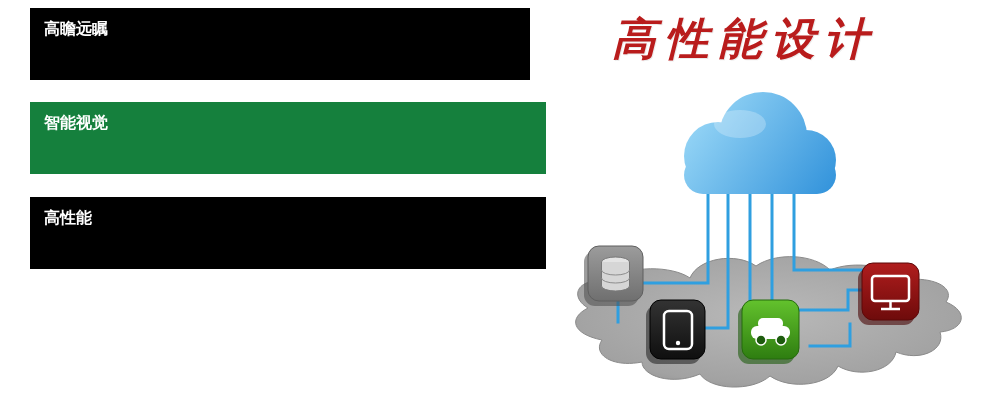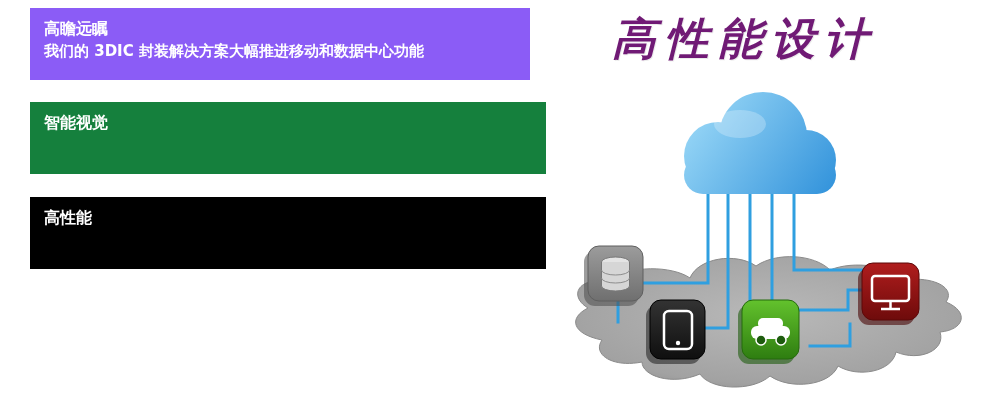--- a/index.html
+++ b/index.html
@@ -22,34 +22,33 @@
     font-family:"DejaVu Serif", serif;
     font-style:italic;font-weight:bold;
     font-size:44px;letter-spacing:9px;white-space:nowrap;
     text-shadow:1px 1px 0 rgba(0,0,0,0.08);
   }
   .scene{position:absolute;left:548px;top:78px;width:448px;height:322px;}
 </style>
 </head>
 <body>
 
-<div class="banner" id="banner-vision" style="background-color: #8b5cf6;">
+<div class="banner" id="banner-vision" style="background-color: #000000;">
   <div class="banner-title">高瞻远瞩</div>
-  <div class="banner-sub">我们的 3DIC 封装解决方案大幅推进移动和数据中心功能</div>
 </div>
 
 <div class="banner" id="banner-smart" style="background-color: #15803d;">
   <div class="banner-title">智能视觉</div>
 </div>
 
 <div class="banner" id="banner-perf" style="background-color: #000000;">
   <div class="banner-title">高性能</div>
 </div>
 
-<div class="headline" style="color: #701a75;">高性能设计</div>
+<div class="headline" style="color: #b91c1c;">高性能设计</div>
 
 <div class="scene">
 <svg width="448" height="322" viewBox="0 0 448 322" xmlns="http://www.w3.org/2000/svg">
   <defs>
     <linearGradient id="cloudGrad" gradientUnits="userSpaceOnUse" x1="150" y1="20" x2="290" y2="120">
       <stop offset="0" stop-color="#9ad8f7"></stop>
       <stop offset="1" stop-color="#2e90da"></stop>
     </linearGradient>
     <radialGradient id="groundGrad" cx="0.5" cy="0.45" r="0.65">
       <stop offset="0" stop-color="#b9b9b9"></stop>

